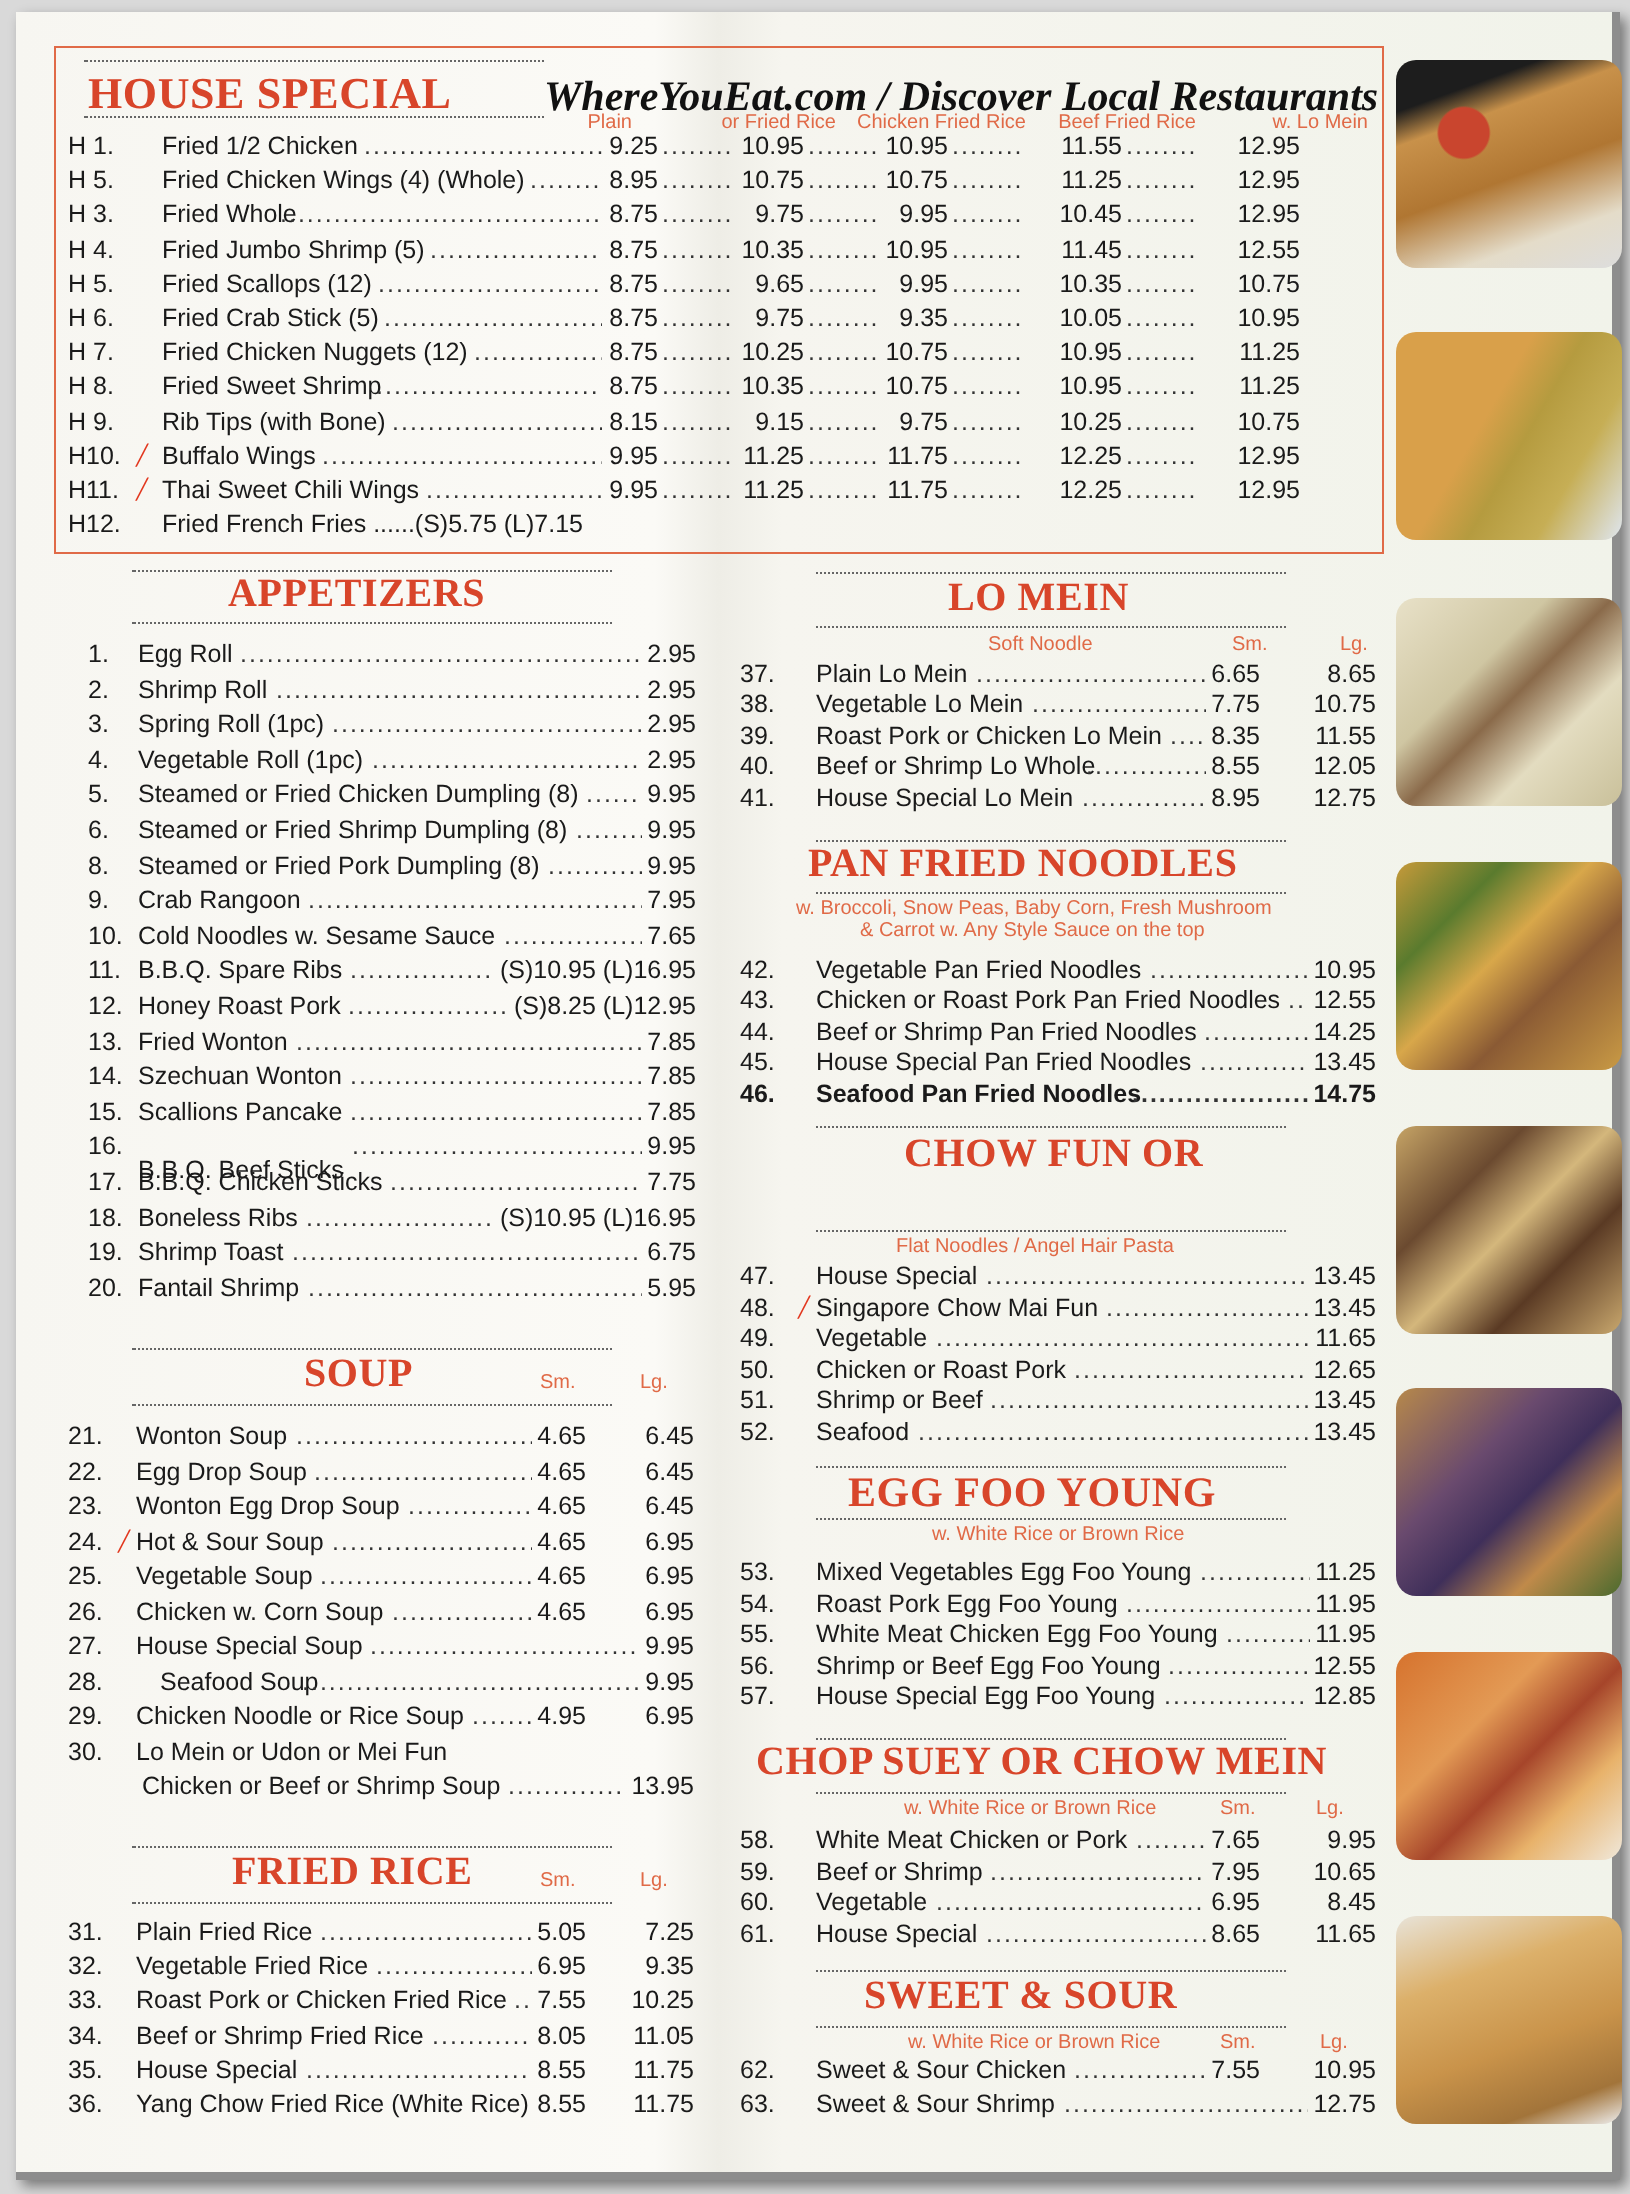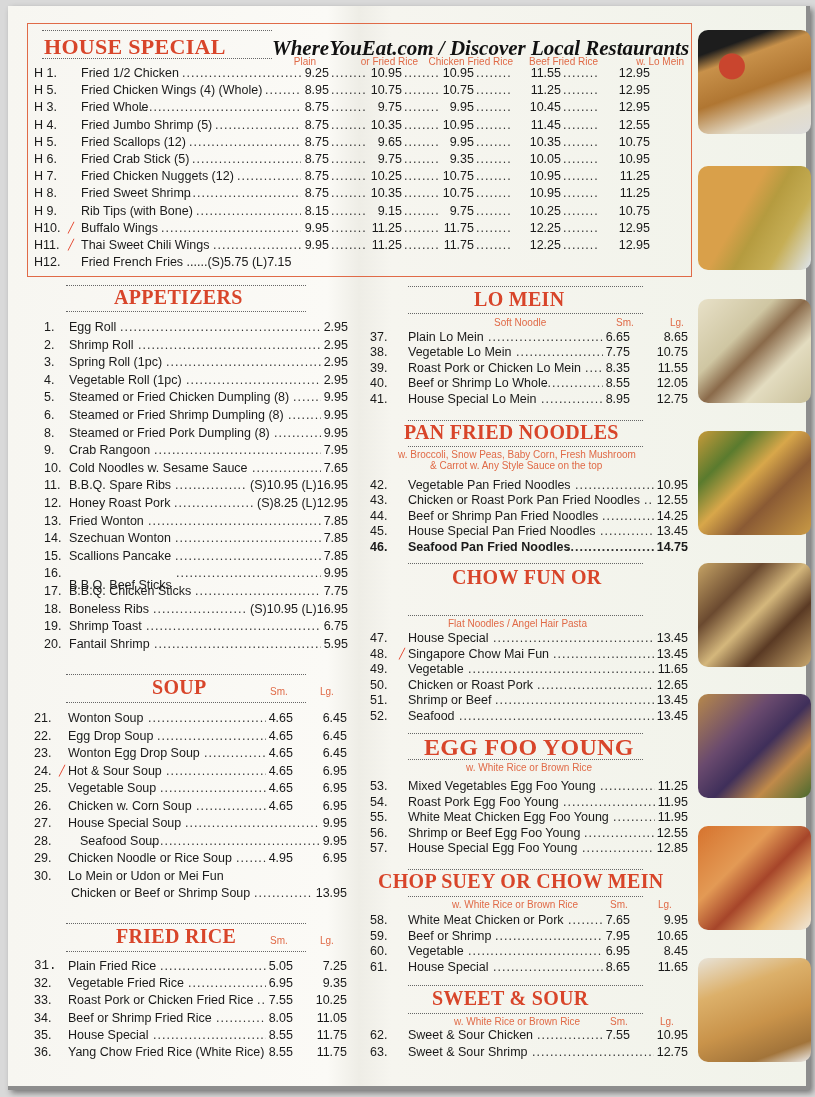--- a/index.html
+++ b/index.html
@@ -415,21 +415,21 @@
       </div>
     </div>
 
   <div class="dots" style="position:absolute;left:58px;top:917px;width:240px"></div>
   <div class="sec-title" style="position:absolute;left:108px;top:919px;font-size:20px">FRIED RICE</div>
   <div class="sub" style="position:absolute;left:262px;top:929px">Sm.</div>
   <div class="sub" style="position:absolute;left:312px;top:929px">Lg.</div>
   <div class="dots" style="position:absolute;left:58px;top:945px;width:240px"></div>
   <div id="fr-rows">
       <div class="item" style="left: 26px; top: 953px; width: 313px;">
-        <span class="num" style="left: 0px; font-family: Liberation Mono, monospace;">31.</span>
+        <span class="num" style="left: 0px;">31.</span>
         <span class="nm" style="left: 34px;">Plain Fried Rice</span>
         <span class="p1" style="right: 54px;">5.05</span>
         <span class="p2" style="right: 0px;">7.25</span>
         <span class="lead" style="position: absolute; left: 126px; width: 106px; overflow: hidden;">................................................................................</span>
       </div>
       <div class="item" style="left: 26px; top: 970.2px; width: 313px;">
         <span class="num" style="left: 0px;">32.</span>
         <span class="nm" style="left: 34px;">Vegetable Fried Rice</span>
         <span class="p1" style="right: 54px;">6.95</span>
         <span class="p2" style="right: 0px;">9.35</span>
@@ -584,21 +584,21 @@
       </div>
       <div class="item" style="left: 362px; top: 703px; width: 318px;">
         <span class="num" style="left: 0px;">52.</span>
         <span class="nm" style="left: 38px;">Seafood</span>
         <span class="p2" style="right: 0px;">13.45</span>
         <span class="lead" style="position: absolute; left: 89px; width: 195px; overflow: hidden;">................................................................................</span>
       </div>
     </div>
 
   <div class="dots" style="position:absolute;left:400px;top:727px;width:235px"></div>
-  <div class="sec-title" style="position:absolute;left:416px;top:728px;font-size:24px">EGG FOO YOUNG</div>
+  <div class="sec-title" style="position:absolute;left:416px;top:728px;font-size:21px">EGG FOO YOUNG</div>
   <div class="dots" style="position:absolute;left:400px;top:753px;width:235px"></div>
   <div class="sub" style="position:absolute;left:458px;top:756px">w. White Rice or Brown Rice</div>
   <div id="efy-rows">
       <div class="item" style="left: 362px; top: 773px; width: 318px;">
         <span class="num" style="left: 0px;">53.</span>
         <span class="nm" style="left: 38px;">Mixed Vegetables Egg Foo Young</span>
         <span class="p2" style="right: 0px;">11.25</span>
         <span class="lead" style="position: absolute; left: 230px; width: 55px; overflow: hidden;">................................................................................</span>
       </div>
       <div class="item" style="left: 362px; top: 788.6px; width: 318px;">

